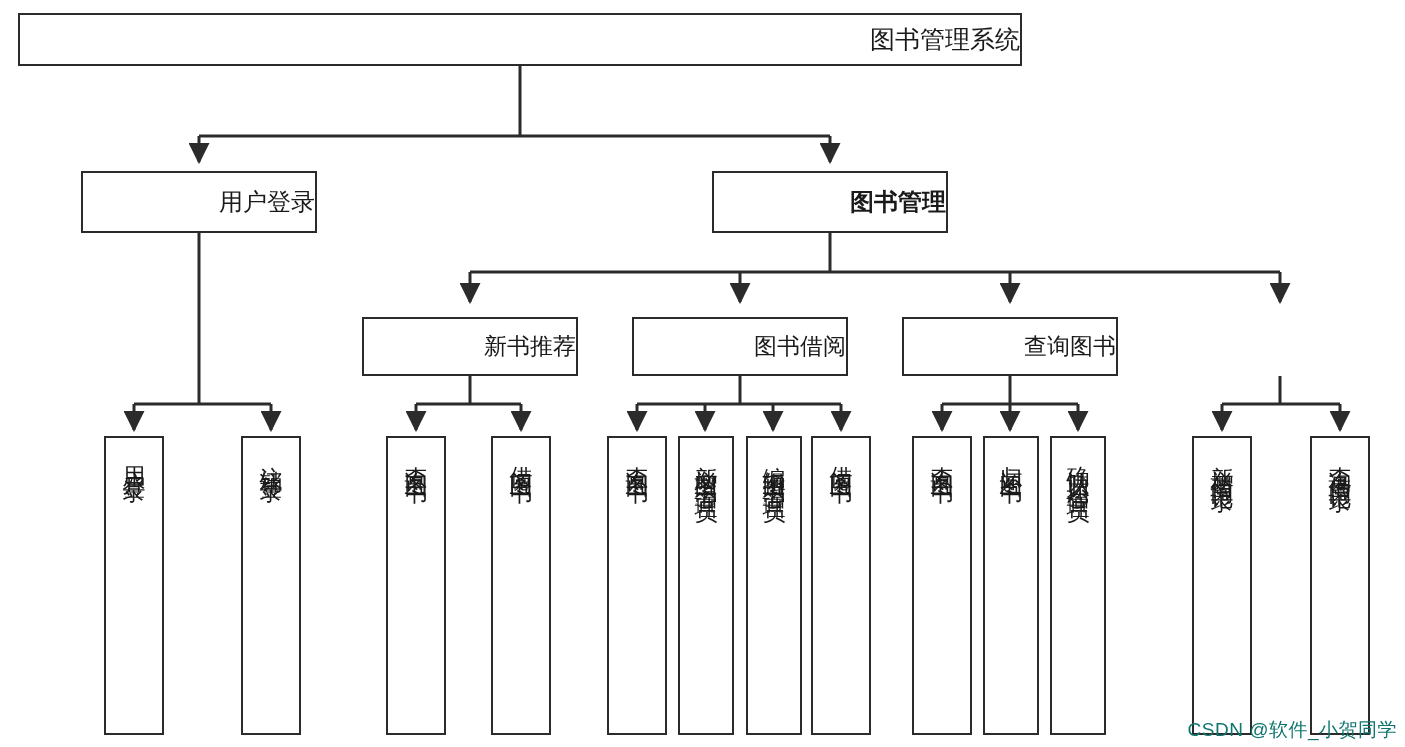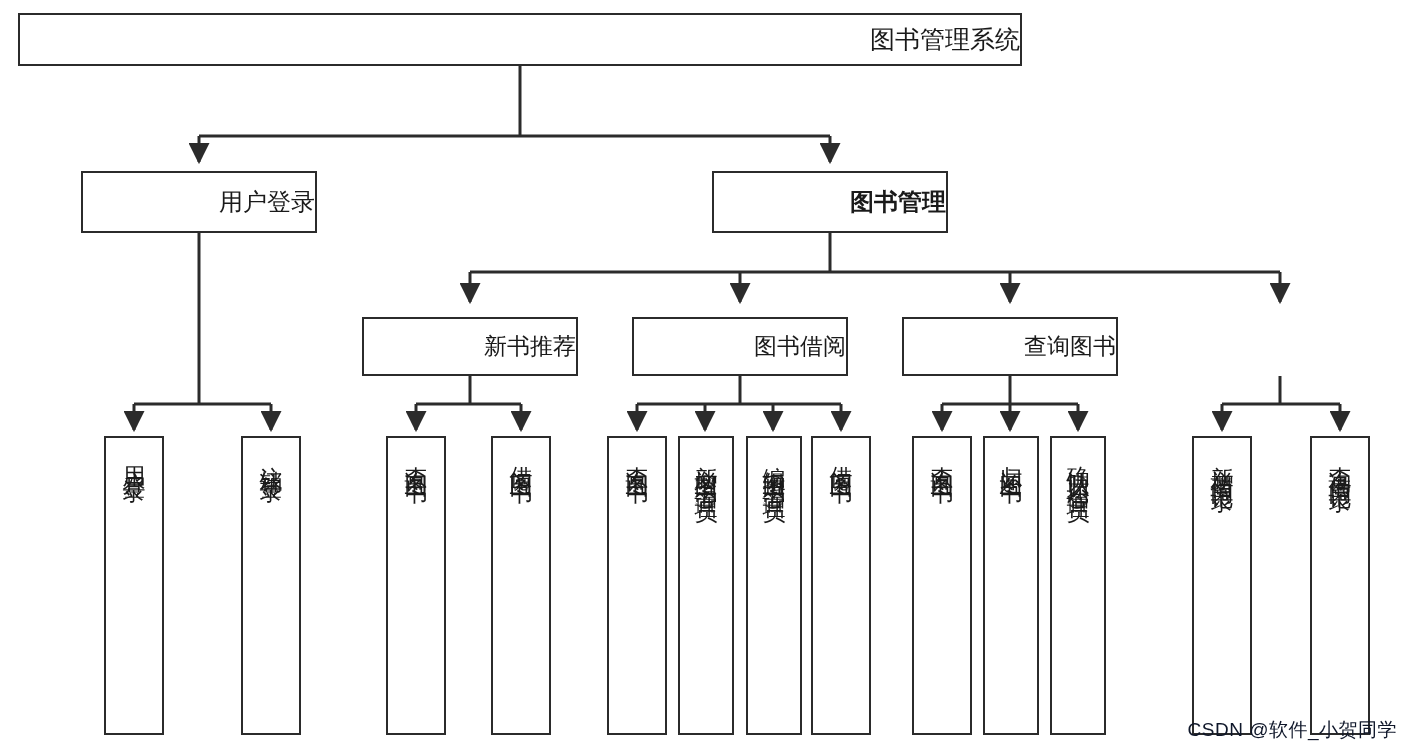--- a/index.html
+++ b/index.html
@@ -52,21 +52,21 @@
     writing-mode: vertical-rl;
     text-orientation: upright;
     letter-spacing: 5px;
     line-height: 1;
   }
   #watermark {
     position: absolute;
     right: 8px;
     bottom: 4px;
     font-size: 19px;
-    color: #0f172a;
+    color: #0f766e;
     white-space: nowrap;
     letter-spacing: 0.5px;
   }
 </style>
 </head>
 <body>
 
 <div id="canvas">
 
   <svg id="connectors" viewBox="0 0 1405 747" xmlns="http://www.w3.org/2000/svg">

